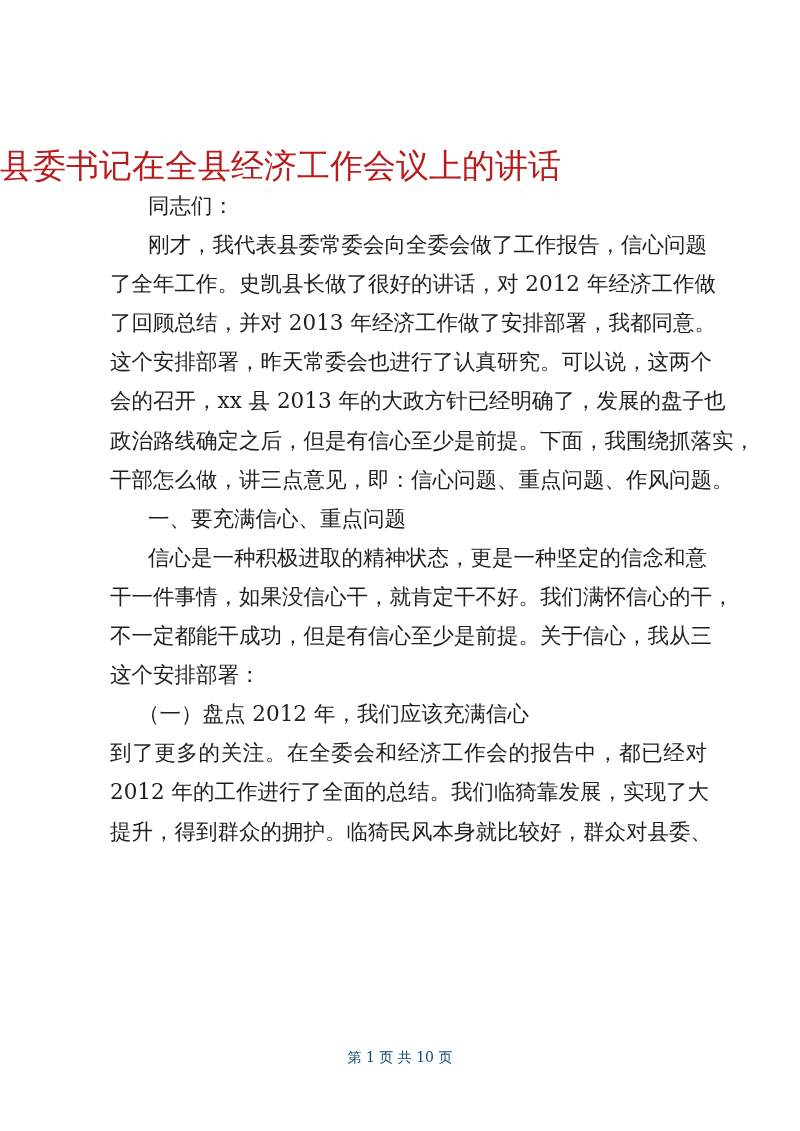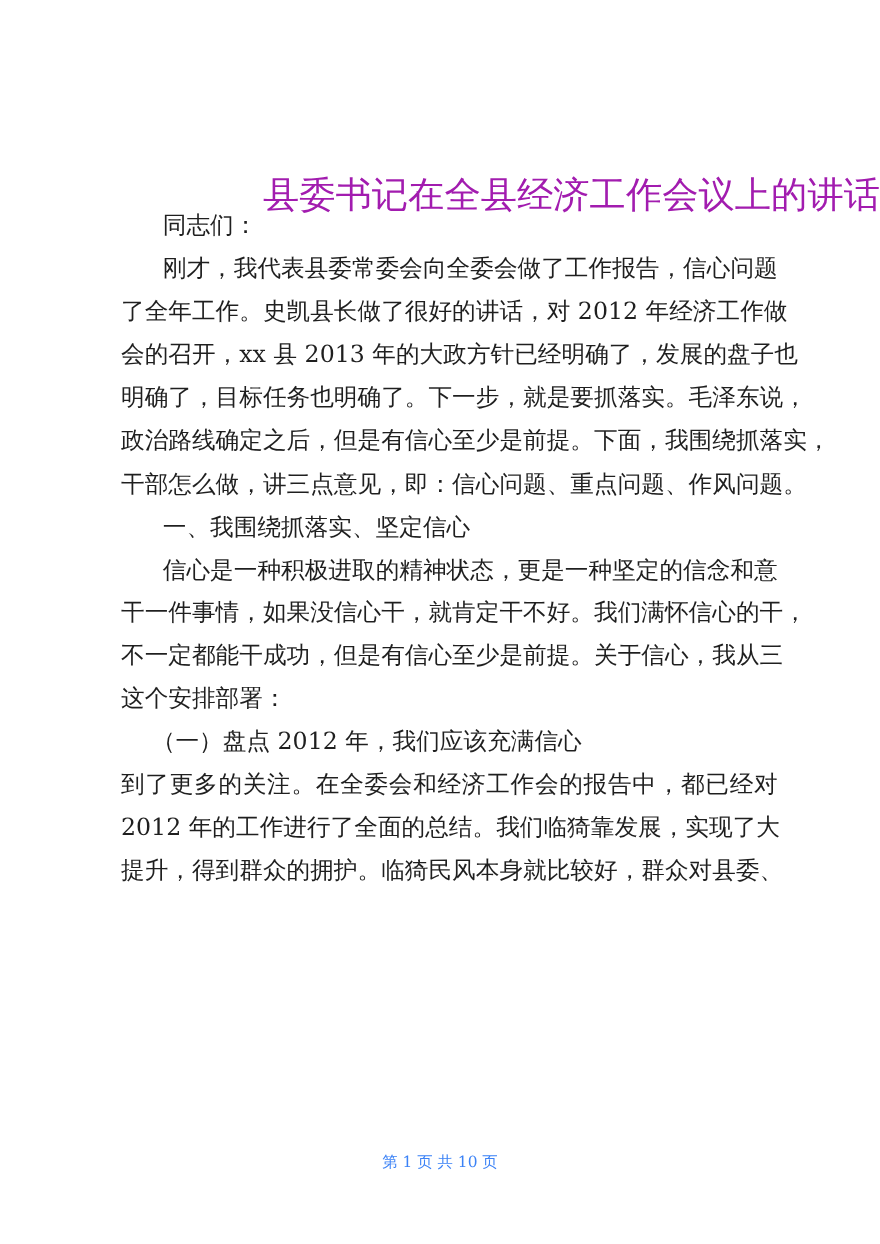--- a/index.html
+++ b/index.html
@@ -18,27 +18,27 @@
   .page {
     position: absolute;
     left: 0; top: 0;
     width: 800px; height: 1131px;
     background: #ffffff;
   }
   .title {
     position: absolute;
     left: 0;
     width: 800px;
-    top: 133px;
-    text-align: right;
+    top: 122px;
+    text-align: left;
     font-size: 33px;
     line-height: 44px;
     font-weight: normal;
     letter-spacing: 0px;
-    color: #a21caf;
+    color: #b91c1c;
     font-family: "DejaVu Sans", "Liberation Sans", sans-serif;
   }
   .body-text {
     position: absolute;
     left: 110px;
     top: 186px;
     width: 597px;
   }
   .line {
     height: 39.1px;
@@ -59,38 +59,39 @@
     padding-left: 28px;
   }
   .footer {
     position: absolute;
     left: 0;
     width: 800px;
     top: 1047px;
     text-align: center;
     font-size: 14px;
     line-height: 20px;
-    color: #3b82f6;
+    color: #0c4a6e;
   }
 </style>
 </head>
 <body>
 
 <div class="page">
   <h1 class="title">县委书记在全县经济工作会议上的讲话</h1>
 
   <div class="body-text">
     <div class="line indent last">同志们：</div>
     <div class="line indent">刚才，我代表县委常委会向全委会做了工作报告，信心问题</div>
     <div class="line">了全年工作。史凯县长做了很好的讲话，对 2012 年经济工作做</div>
+    <div class="line">了回顾总结，并对 2013 年经济工作做了安排部署，我都同意。</div>
+    <div class="line">这个安排部署，昨天常委会也进行了认真研究。可以说，这两个</div>
     <div class="line">会的召开，xx 县 2013 年的大政方针已经明确了，发展的盘子也</div>
-    <div class="line">明确了，目标任务也明确了。下一步，就是要抓落实。毛泽东说，</div>
     <div class="line">政治路线确定之后，但是有信心至少是前提。下面，我围绕抓落实，</div>
     <div class="line last">干部怎么做，讲三点意见，即：信心问题、重点问题、作风问题。</div>
-    <div class="line indent last">一、我围绕抓落实、坚定信心</div>
+    <div class="line indent last">一、要充满信心、重点问题</div>
     <div class="line indent">信心是一种积极进取的精神状态，更是一种坚定的信念和意</div>
     <div class="line">干一件事情，如果没信心干，就肯定干不好。我们满怀信心的干，</div>
     <div class="line">不一定都能干成功，但是有信心至少是前提。关于信心，我从三</div>
     <div class="line last">这个安排部署：</div>
     <div class="line indent-sub last">（一）盘点 2012 年，我们应该充满信心</div>
     <div class="line">到了更多的关注。在全委会和经济工作会的报告中，都已经对</div>
     <div class="line">2012 年的工作进行了全面的总结。我们临猗靠发展，实现了大</div>
     <div class="line">提升，得到群众的拥护。临猗民风本身就比较好，群众对县委、</div>
   </div>
 

